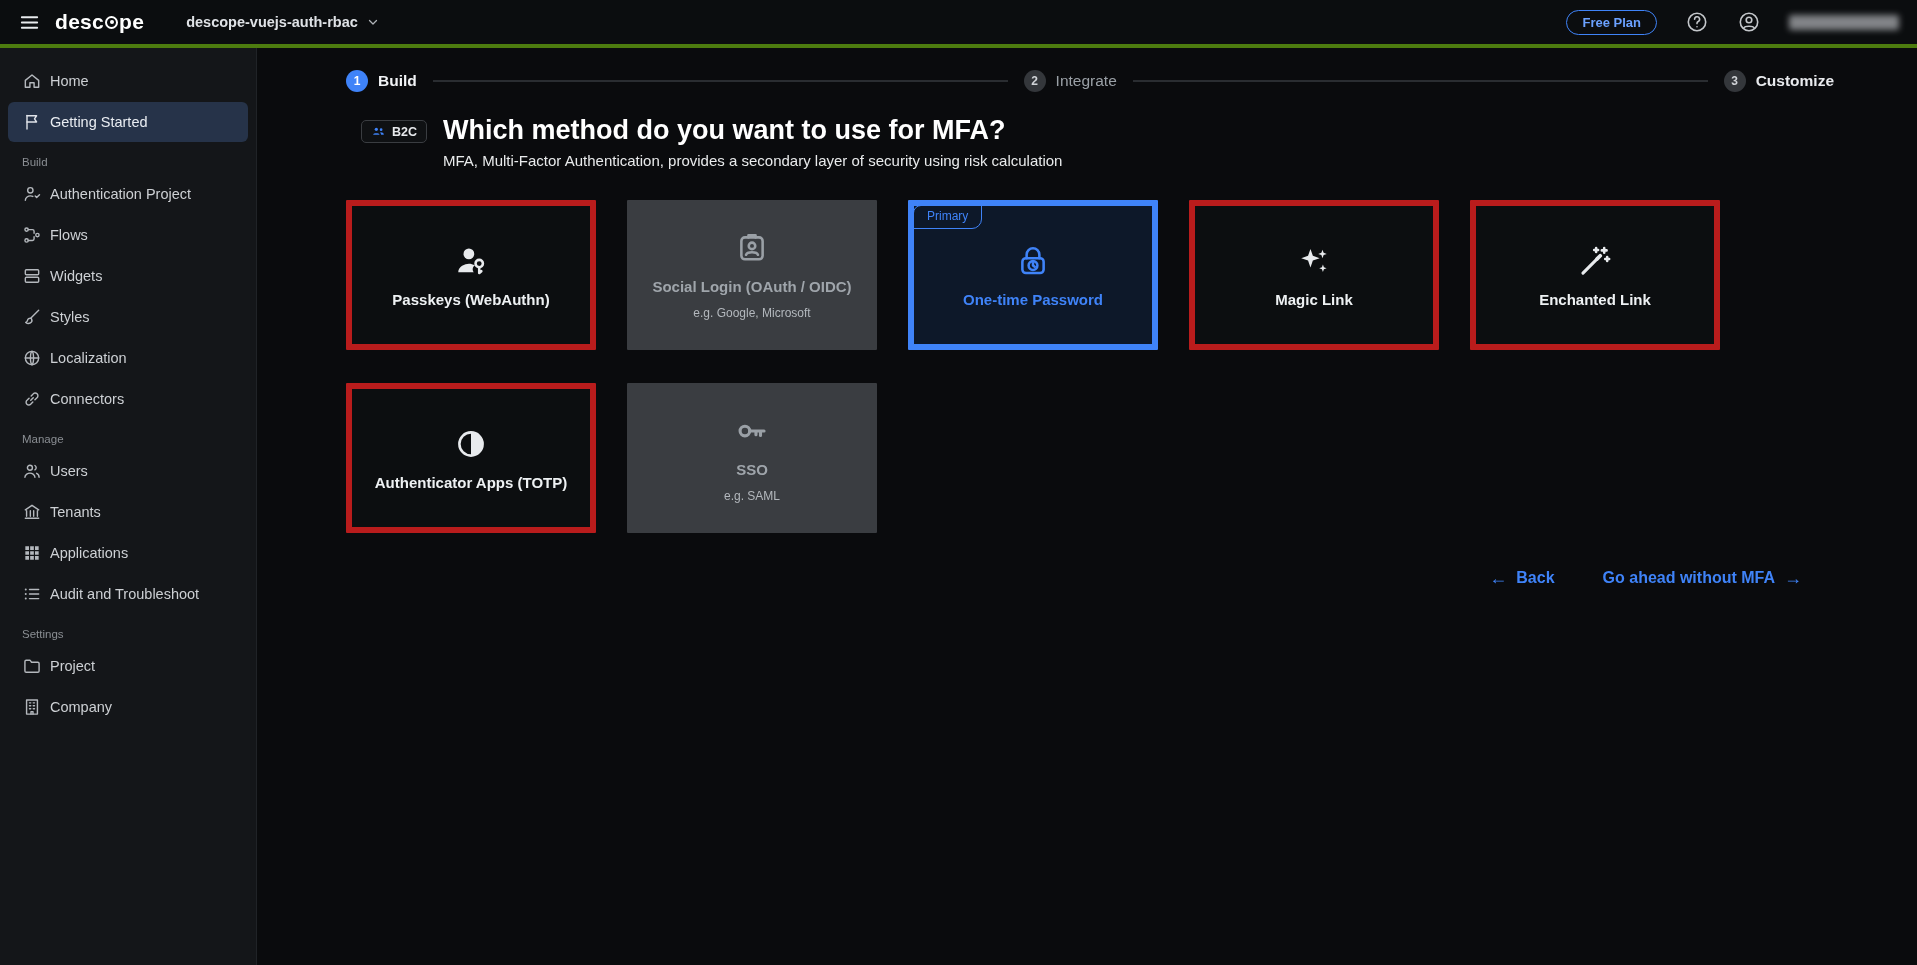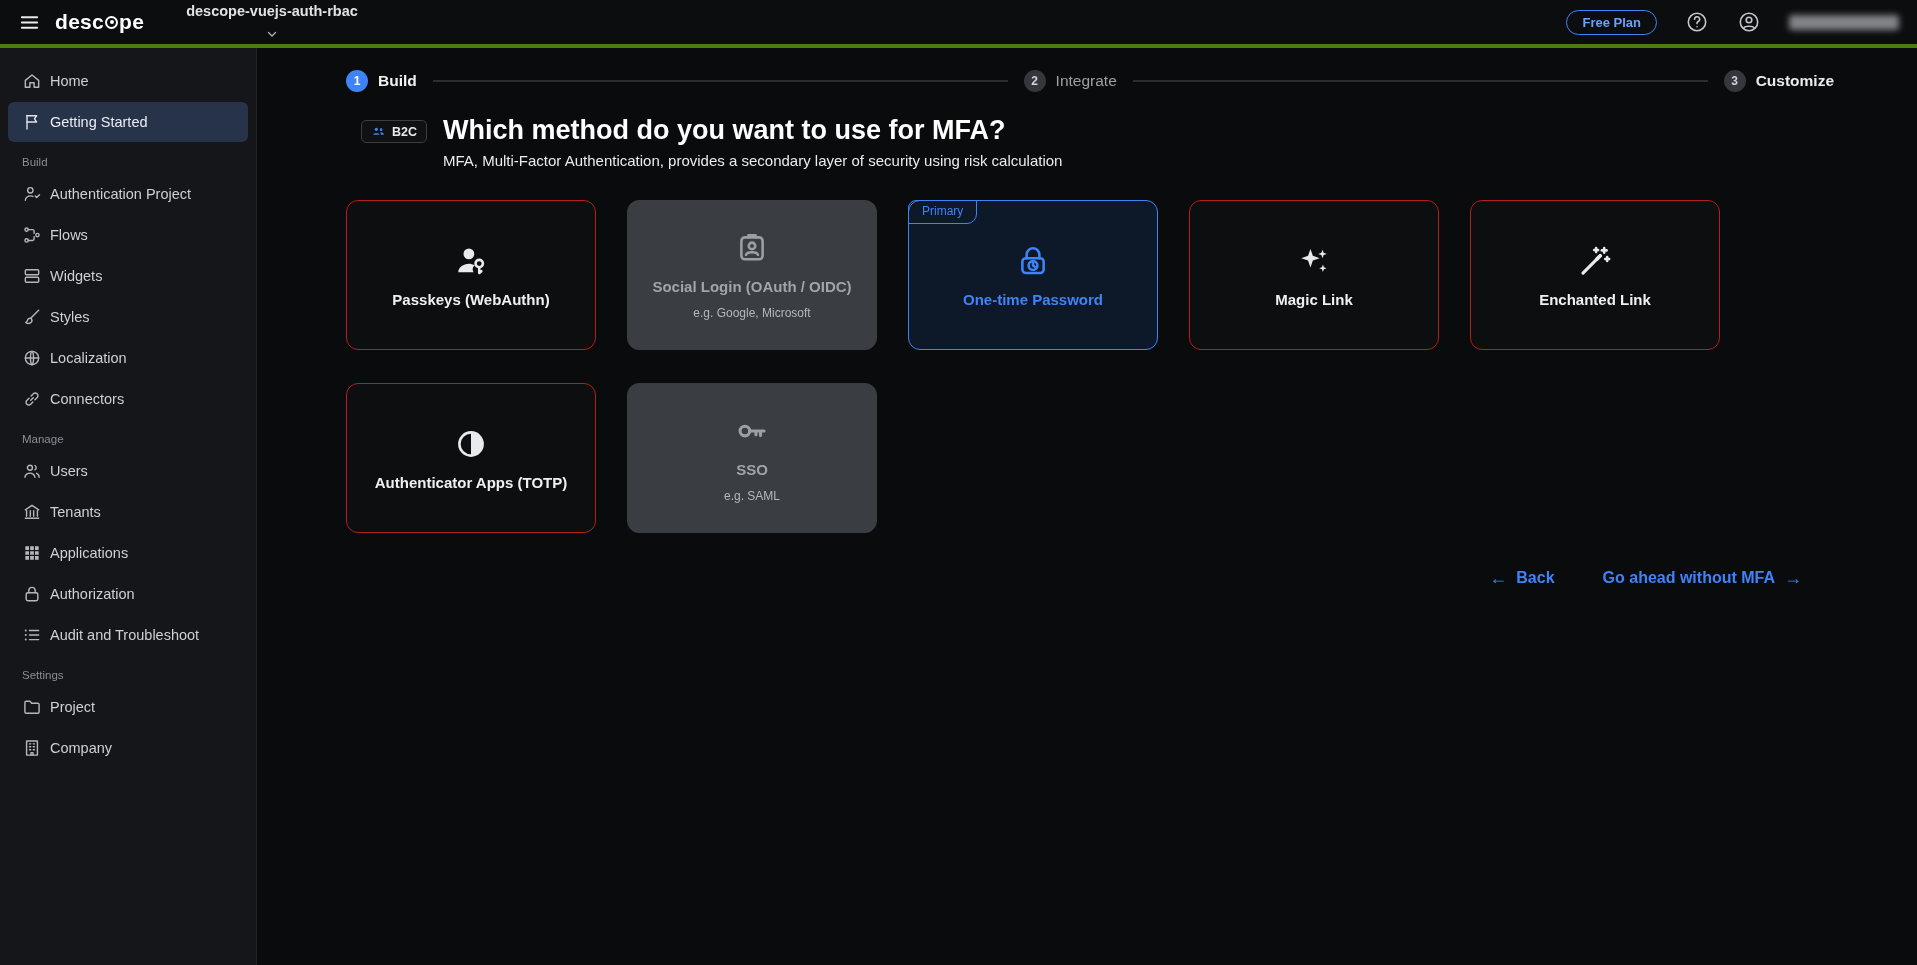--- a/index.html
+++ b/index.html
@@ -16,21 +16,21 @@
   
   .topbar {
     height:48px; display:flex; align-items:center; padding:0 18px;
     background:#0b0d0f; border-bottom:4px solid #4d7c0f;
   }
   .hamburger { color:#e8eaed; cursor:pointer; display:flex; }
   .hamburger svg { width:23px; height:23px; stroke-width:2; }
   .logo { display:flex; align-items:center; margin-left:14px; font-size:21px; font-weight:800; letter-spacing:.3px; color:#fff; }
   .logo-o { display:inline-block; width:13px; height:13px; border:2.6px solid #fff; border-radius:50%; position:relative; margin:0 1px; }
   .logo-o::after { content:""; position:absolute; width:4px; height:4px; background:#fff; border-radius:50%; top:50%; left:50%; transform:translate(-50%,-50%); }
-  .proj { display:flex; align-items:center; gap:8px; margin-left:42px; cursor:pointer; font-size:14.5px; font-weight:600; color:#dfe2e6;flex-direction:column; }
+  .proj { display:flex; align-items:center; gap:8px; margin-left:42px; cursor:pointer; font-size:14.5px; font-weight:600; color:#dfe2e6; }
   .proj svg { width:14px; height:14px; stroke-width:2.2; color:#aeb2b7; }
   .tb-spacer { flex:1; }
   .tb-right { display:flex; align-items:center; gap:28px; }
   .pill {
     background:transparent; border:1px solid var(--accent); color:#6ba1ff;
     border-radius:999px; padding:4px 15px; font-size:13px; font-weight:600;
     font-family:inherit; cursor:pointer;
   }
   .tb-ic { color:#c4c7cb; display:flex; cursor:pointer; }
   .tb-ic svg { width:24px; height:24px; stroke-width:1.6; }
@@ -74,22 +74,22 @@
     color:#e8eaed; font-size:12.5px; font-weight:600; align-self:flex-start; margin-top:3px;
   }
   .aud-badge svg { width:15px; height:15px; }
   .title-col { display:flex; flex-direction:column; }
   .page-title { font-size:27px; font-weight:700; color:#fff; line-height:26px; }
   .page-subtitle { margin-top:9px; font-size:15px; color:#e9ebec; line-height:18px; }
 
   
   .cards { margin:30px 0 0 89px; width:1380px; display:flex; flex-wrap:wrap; column-gap:31px; row-gap:33px; }
   .card {
-    width:250px; height:150px; border-radius:12px; position:relative;
-    background:#0c0e10; border:1px solid #b91c1c; cursor:pointer;
+    width:250px; height:150px; border-radius:1px; position:relative;
+    background:#0c0e10; border:6px solid #b91c1c; cursor:pointer;
     display:flex; flex-direction:column; align-items:center; justify-content:center;
     text-align:center; padding:0 12px;
   }
   .card .cicon { color:#e8eaed; display:flex; height:36px; align-items:center; }
   .card .cicon svg { width:34px; height:34px; fill:none; stroke:currentColor; stroke-width:1.8; stroke-linecap:round; stroke-linejoin:round; }
   .clabel { margin-top:12px; font-size:15px; font-weight:700; color:#eef1f3; }
   .csub { margin-top:11px; font-size:12px; color:#b3b8bd; }
   .card.disabled { background:#3a3d41; border-color:#3a3d41; cursor:default; }
   .card.disabled .cicon { color:#9aa0a6; }
   .card.disabled .clabel { color:#9fa5ab; }
@@ -260,29 +260,20 @@
       <span class="sic">
           <svg class="ic fill" viewBox="0 0 24 24">
             <path d="M4 4h4.4v4.4H4zM9.8 4h4.4v4.4H9.8zM15.6 4H20v4.4h-4.4zM4 9.8h4.4v4.4H4zM9.8 9.8h4.4v4.4H9.8zM15.6 9.8H20v4.4h-4.4zM4 15.6h4.4V20H4zM9.8 15.6h4.4V20H9.8zM15.6 15.6H20V20h-4.4z"></path>
           </svg>
         </span>
       <span>Applications</span>
     </div>
     <div class="side-item">
       <span class="sic">
           <svg class="ic" viewBox="0 0 24 24">
-            <rect x="5" y="10.5" width="14" height="9.5" rx="2"></rect>
-            <path d="M8.2 10.5V7.8a3.8 3.8 0 017.6 0v2.7"></path>
-          </svg>
-        </span>
-      <span>Authorization</span>
-    </div>
-    <div class="side-item">
-      <span class="sic">
-          <svg class="ic" viewBox="0 0 24 24">
             <path d="M9 6.5h11M9 12h11M9 17.5h11"></path>
             <path d="M4.5 6.5h.01M4.5 12h.01M4.5 17.5h.01" stroke-width="2.4"></path>
           </svg>
         </span>
       <span>Audit and Troubleshoot</span>
     </div>
 
     <div class="side-section">Settings</div>
     <div class="side-item">
       <span class="sic">

